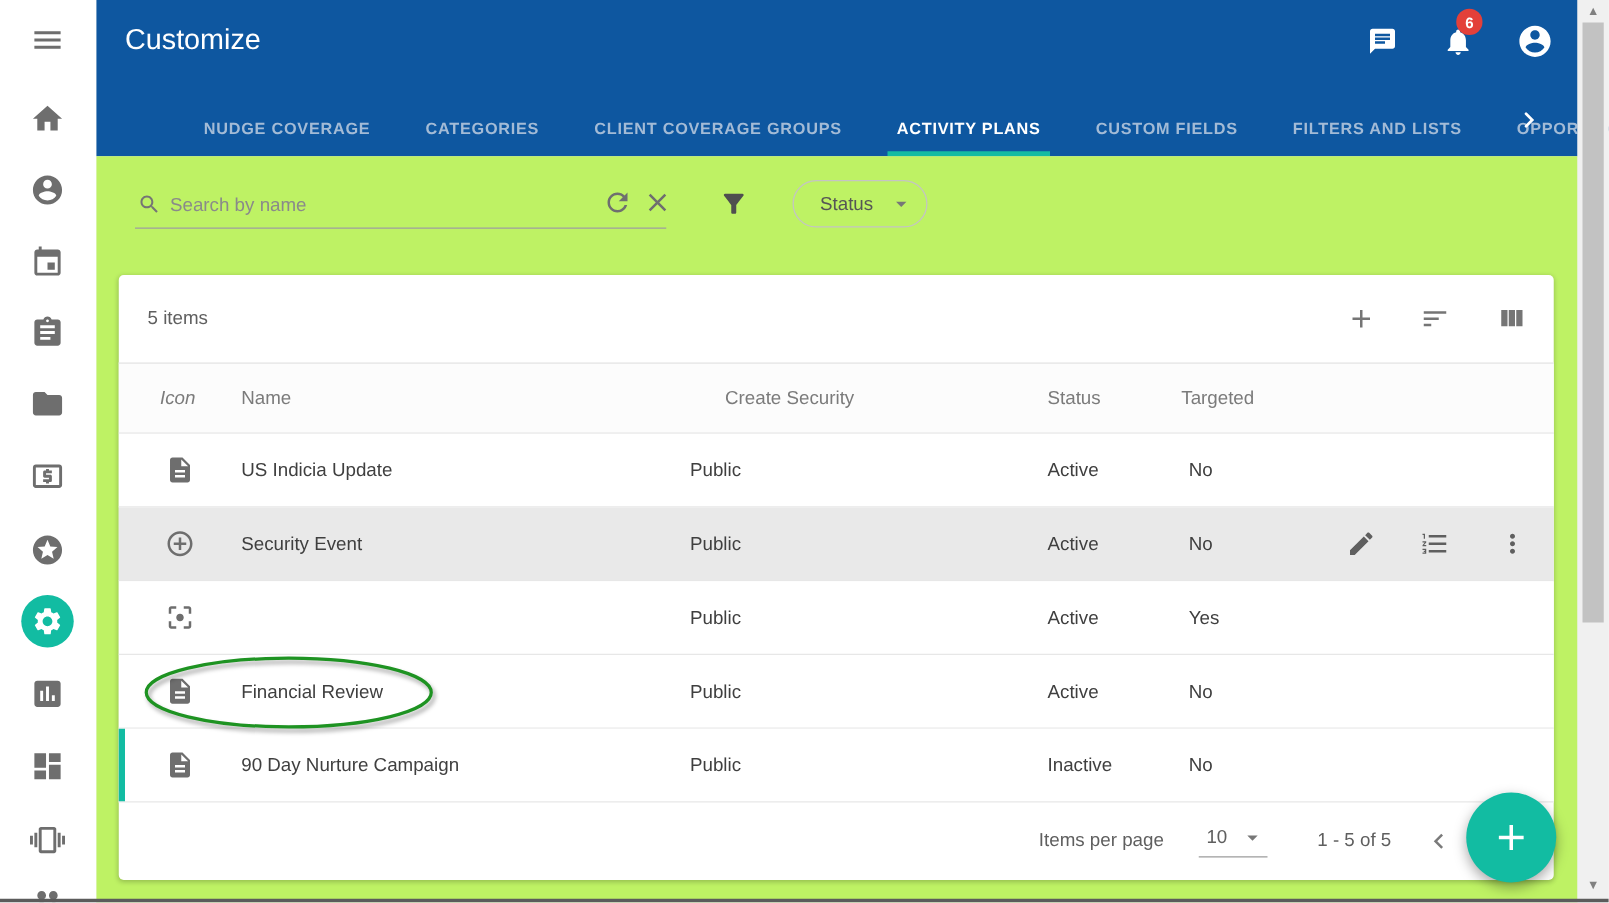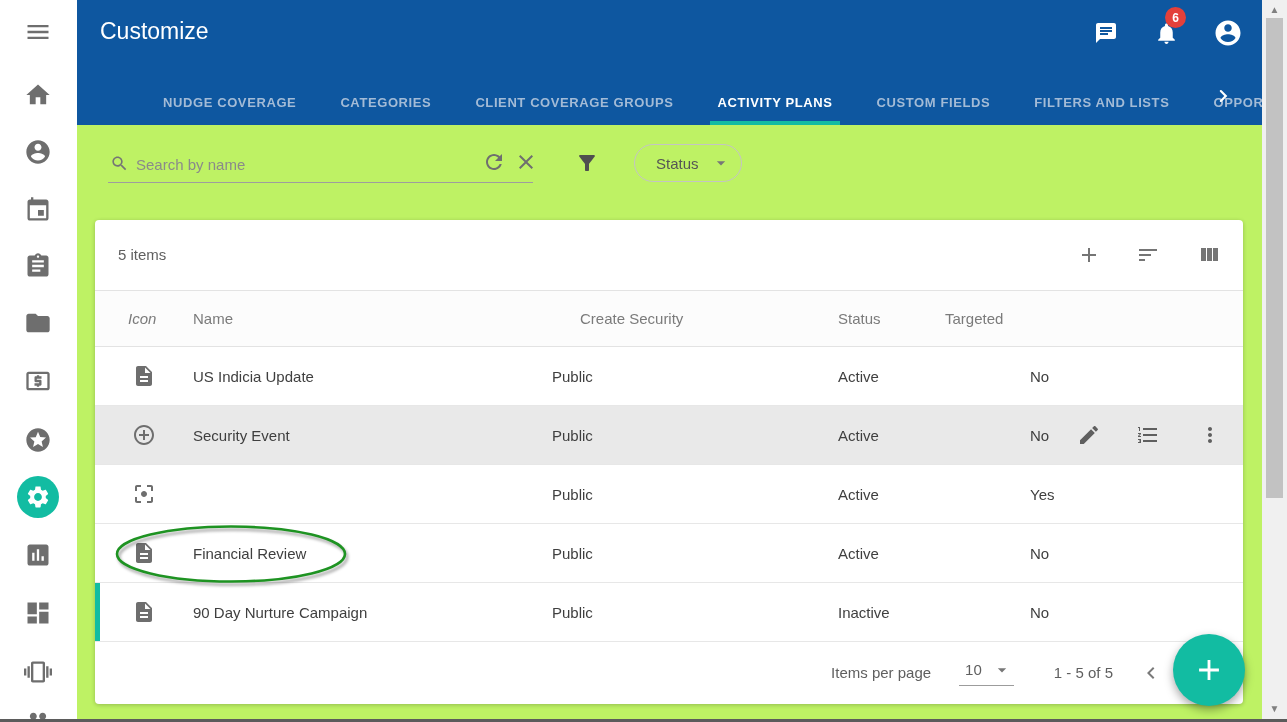--- a/index.html
+++ b/index.html
@@ -63,21 +63,21 @@
 
   .grid-head { position:relative; height:57px; background:#fcfcfc;
                border-top:1px solid #e3e3e3; border-bottom:1px solid #e3e3e3; }
   .grid-head span { position:absolute; line-height:55px; font-size:15px; color:#7b7b7b; }
   .col-icon { left:33px;font-style:italic; } .col-name { left:98px; } .col-sec { left:457px;margin-left:28px; }
   .col-status { left:743px; } .col-target { left:850px; }
 
   .row { position:relative; height:59px; border-bottom:1px solid #e7e7e7; background:#fff; cursor:pointer; }
   .row.hl { background:#e9e9e9; }
   .row .cell { position:absolute; line-height:59px; font-size:15px; color:#3f3f3f; white-space:nowrap; }
-  .cell-name { left:98px;text-align:center; } .cell-sec { left:457px; } .cell-status { left:743px; } .cell-target { left:935px; }
+  .cell-name { left:98px;text-align:center; } .cell-sec { left:457px; } .cell-status { left:743px; } .cell-target { left:856px; }
   .row-ic { position:absolute; left:37px; top:17px; width:24px; height:24px; color:#6e6e6e; }
   .row-ic svg { width:100%; height:100%; fill:currentColor; }
   .row-action { position:absolute; top:17px; width:24px; height:24px; cursor:pointer; }
   .row-action svg { width:100%; height:100%; fill:#5f5f5f; }
   .ra-edit { left:982px; } .ra-list { left:1041px; } .ra-more { left:1103px; }
   .row.accent::before { content:""; position:absolute; left:0; top:0; width:5px; height:100%; background:#12BCA2; }
 
   .card-footer { position:relative; height:61px; display:flex; align-items:center; justify-content:flex-end;
                  padding-right:80px; font-size:15px; color:#5f5f5f; }
   .fp-label { margin-right:28px; }

